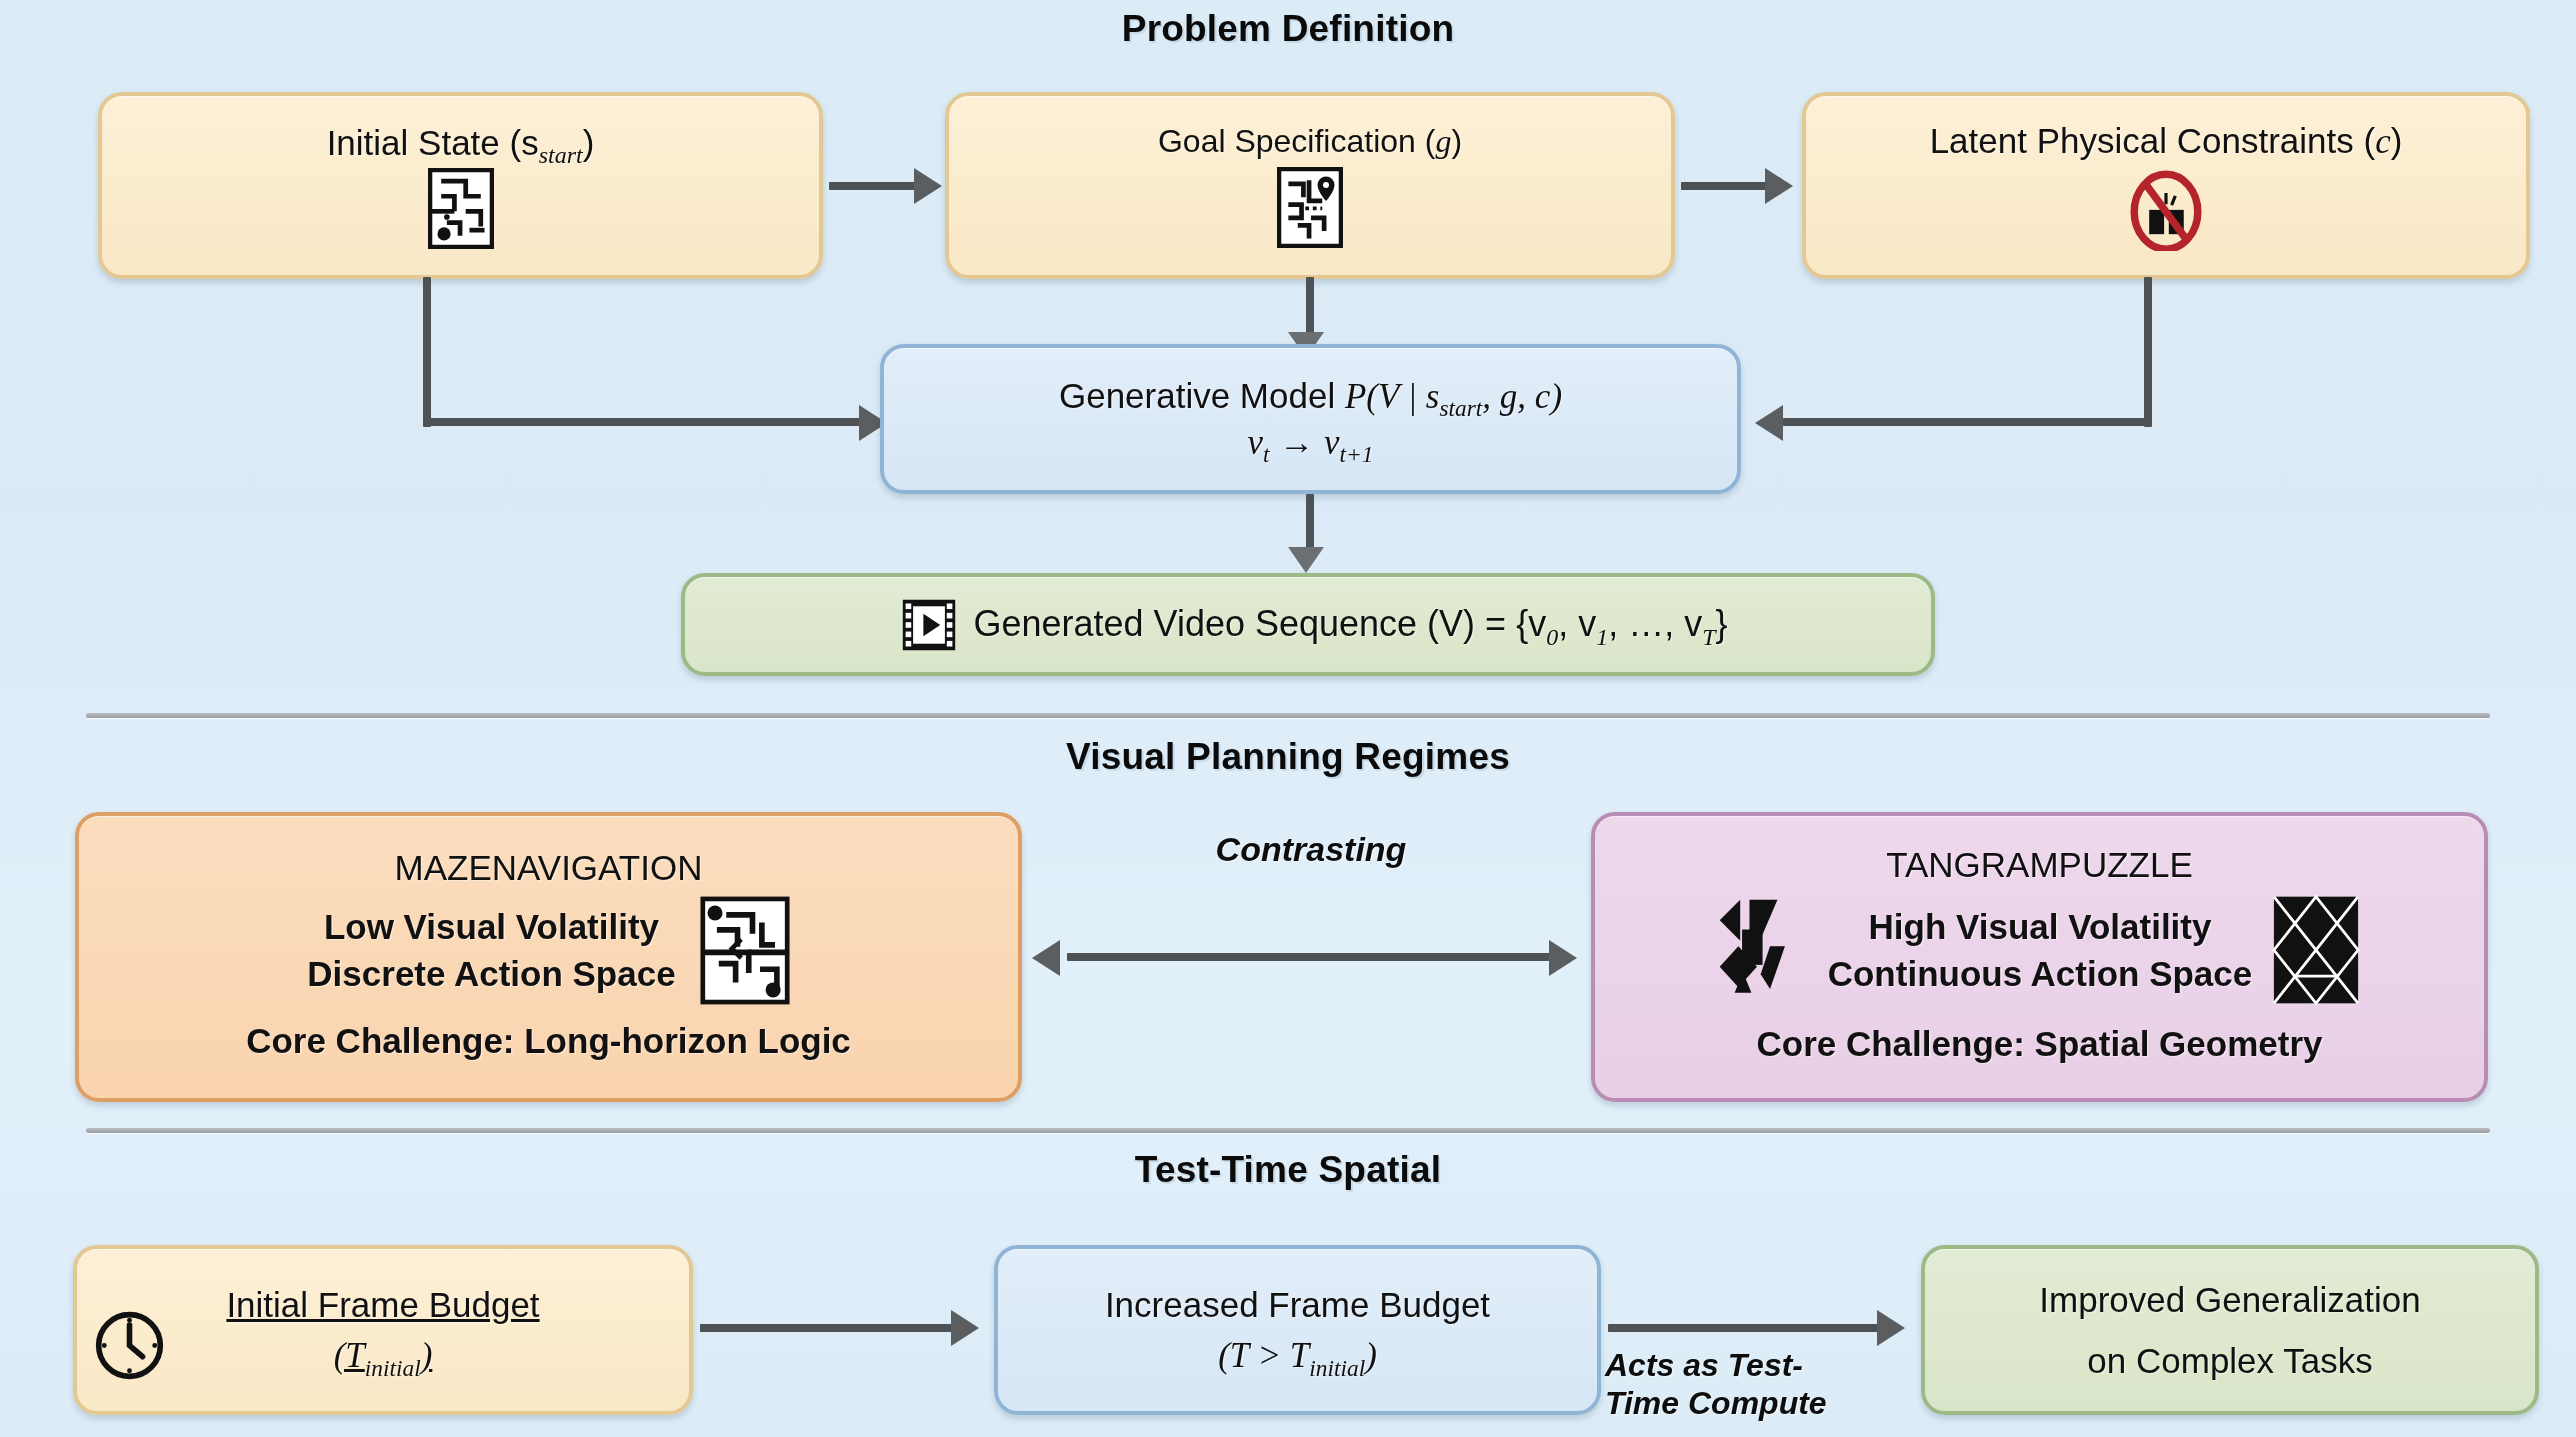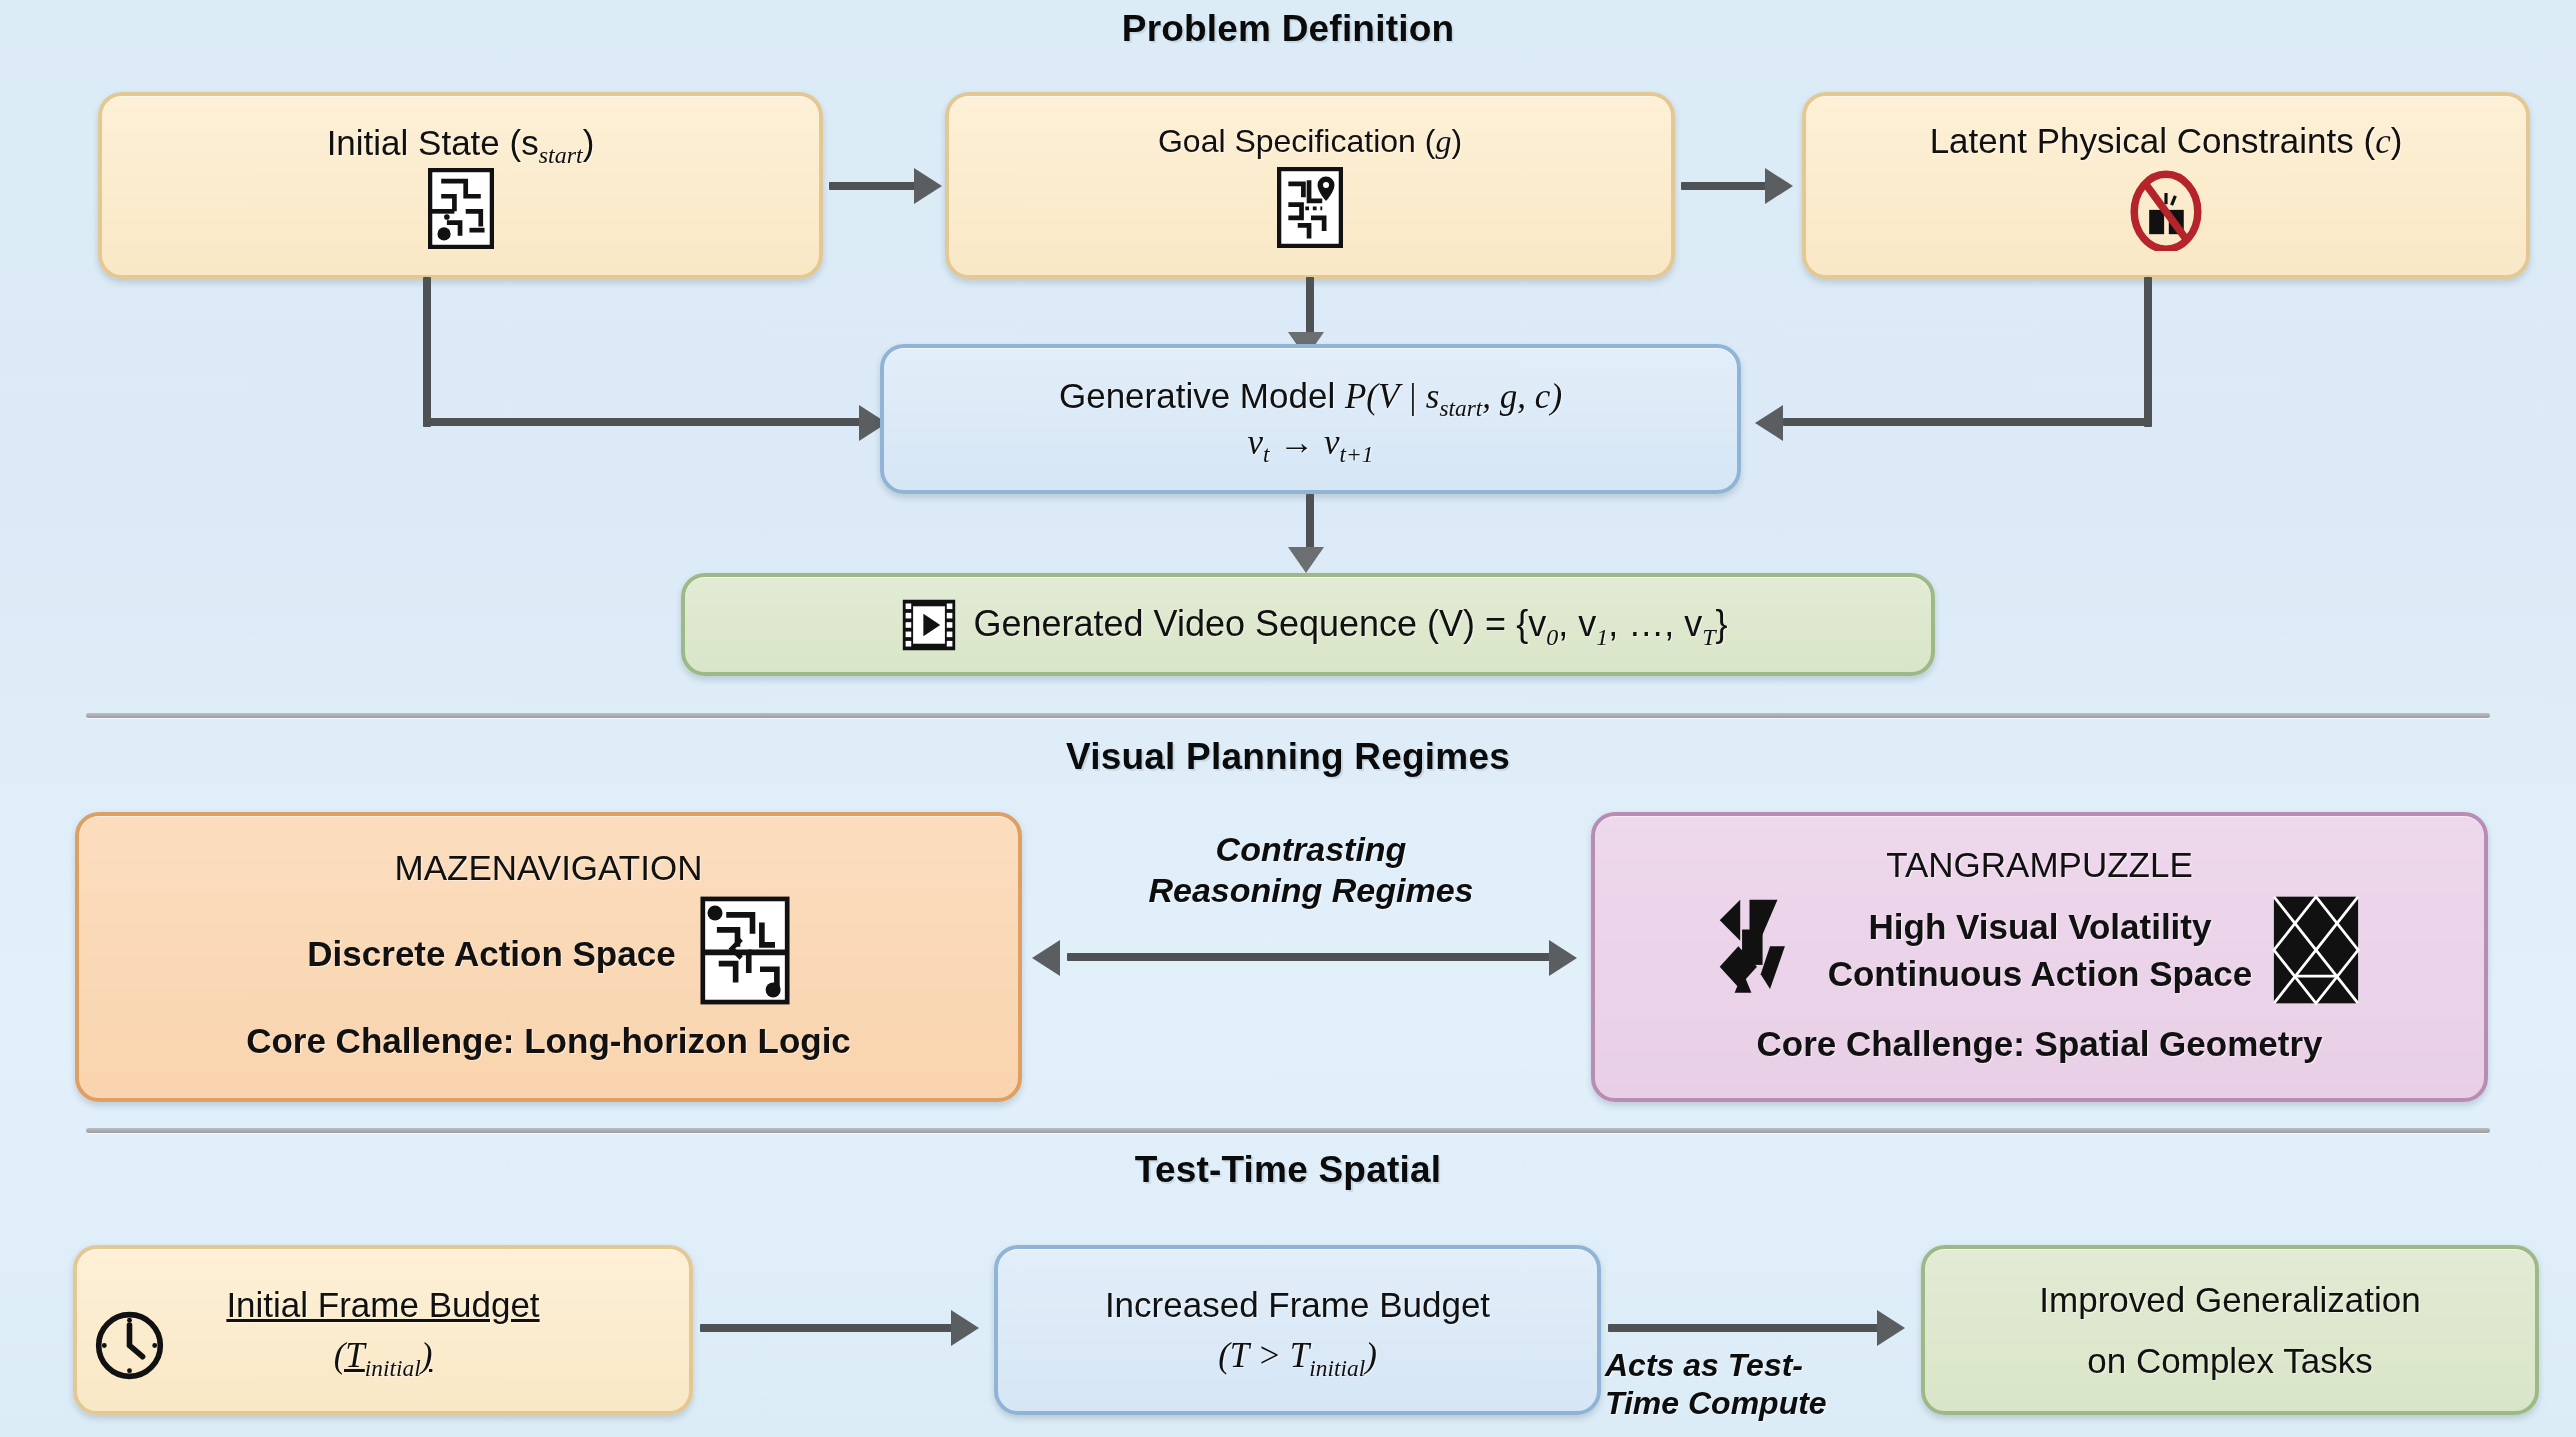--- a/index.html
+++ b/index.html
@@ -182,20 +182,21 @@
 
   <div class="divider" style="left:86px;top:713px;width:2404px;"></div>
 
   <div class="sec-title" style="top:736px;font-size:37px;">Visual Planning Regimes</div>
 
   <div class="node org" style="left:75px;top:812px;width:947px;height:290px;">
     <div class="txt" style="padding:0 17px;">
       <div style="font-size:35px;margin-top:-5.6px;">MAZENAVIGATION</div>
       <div style="display:flex;align-items:center;justify-content:center;gap:24px;margin-top:7.5px;">
         <div style="text-align:center;">
+          <div style="font-size:35px;font-weight:bold;">Low Visual Volatility</div>
           <div style="font-size:35px;font-weight:bold;margin-top:5.6px;">Discrete Action Space</div>
         </div>
         <svg width="90" height="109" viewBox="0 0 96 116" style="flex:none;">
           <rect x="3" y="3" width="90" height="110" fill="#fff" stroke="#111" stroke-width="5"></rect>
           <circle cx="16" cy="18" r="8" fill="#111"></circle>
           <path d="M28 20 H56 V40" stroke="#111" stroke-width="6" fill="none"></path>
           <path d="M18 36 H40 V54" stroke="#111" stroke-width="6" fill="none"></path>
           <path d="M66 28 V52 H80" stroke="#111" stroke-width="6" fill="none"></path>
           <path d="M3 60 H52 V82" stroke="#111" stroke-width="6" fill="none"></path>
           <path d="M52 60 H93" stroke="#111" stroke-width="6" fill="none"></path>
@@ -204,21 +205,20 @@
           <path d="M44 46 L34 56 L44 66" stroke="#111" stroke-width="5" fill="none"></path>
           <circle cx="78" cy="100" r="8" fill="#111"></circle>
         </svg>
       </div>
       <div style="font-size:35px;font-weight:bold;margin-top:15px;">Core Challenge: Long-horizon Logic</div>
     </div>
   </div>
 
   <div class="edge-label" style="left:1030px;top:829px;width:562px;font-size:34px;">
     <div>Contrasting</div>
-    <div>Reasoning Regimes</div>
   </div>
   <div class="ln h" style="left:1067px;top:953px;width:487px;"></div>
   <div class="ah l" style="left:1032px;top:940px;"></div>
   <div class="ah r" style="left:1549px;top:940px;"></div>
 
   <div class="node pur" style="left:1591px;top:812px;width:897px;height:290px;">
     <div class="txt" style="padding:0 13px;">
       <div style="font-size:35px;margin-top:-5.6px;">TANGRAMPUZZLE</div>
       <div style="display:flex;align-items:center;justify-content:center;gap:17px;margin-top:7.5px;">
         <svg width="95" height="116" viewBox="0 0 102 124" style="flex:none;">

